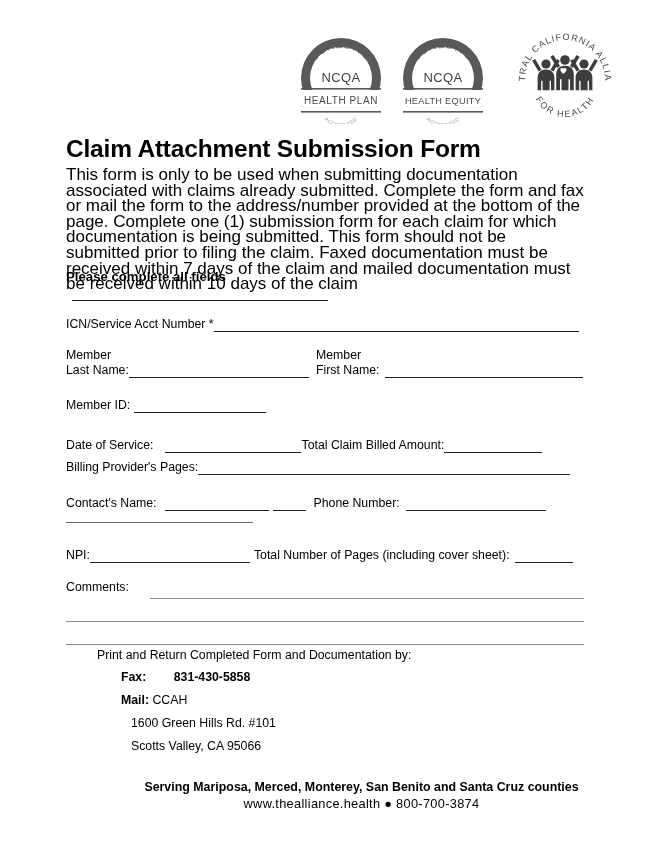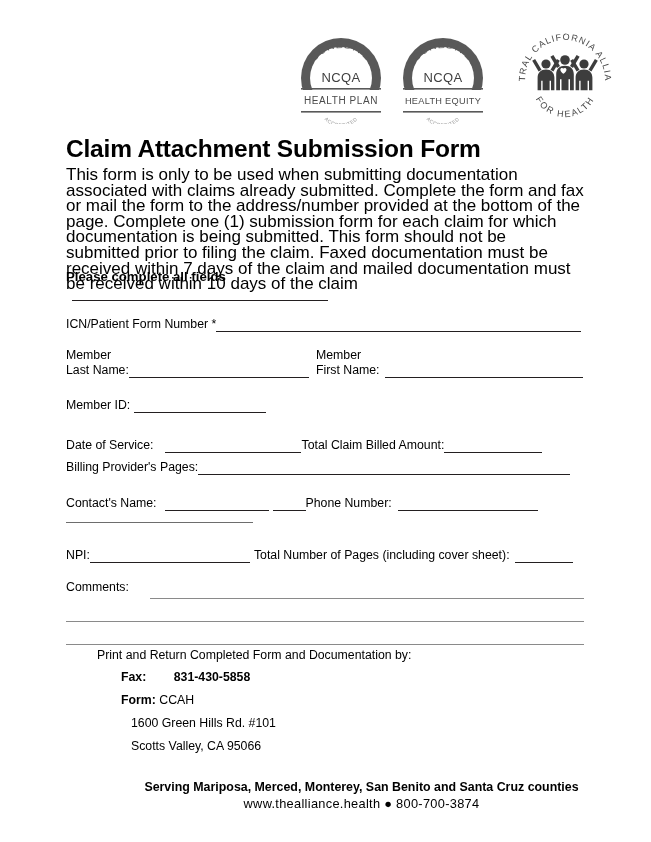--- a/index.html
+++ b/index.html
@@ -233,21 +233,21 @@
   <div class="title">Claim Attachment Submission Form</div>
   <div class="intro">This form is only to be used when submitting documentation associated with claims already submitted.  Complete the form and fax or mail the form to the address/number provided at the bottom of the page.  Complete one (1) submission form for each claim for which documentation is being submitted.  This form should not be submitted prior to filing the claim.  Faxed documentation must be received within 7 days of the claim and mailed documentation must be received within 10 days of the claim</div>
 
   <div class="section-head">Please complete all fields</div>
 
   <div class="row" style="left:66px; top:286px;">
     <span class="rule" style="width:256px; margin-left:6px;"></span>
   </div>
 
   <div class="row" style="left:66px; top:317px;">
-    <span class="lbl">ICN/Patient Form Number *</span><span class="rule" style="width:365px;"></span>
+    <span class="lbl">ICN/Service Acct Number *</span><span class="rule" style="width:365px;"></span>
   </div>
 
   <div class="two-line-label" style="left:66px; top:348px;">
     <div>Member</div>
     <div style="white-space:nowrap;">
       <span class="lbl">Last Name:</span><span class="rule" style="width:180px;"></span>
     </div>
   </div>
 
   <div class="two-line-label" style="left:316px; top:348px;">
@@ -263,21 +263,21 @@
 
   <div class="row" style="left:66px; top:438px;">
     <span class="lbl">Date of Service:</span><span class="rule" style="width:136px; margin-left:12px;"></span><span class="lbl">Total Claim Billed Amount:</span><span class="rule" style="width:98px;"></span>
   </div>
 
   <div class="row" style="left:66px; top:460px;">
     <span class="lbl">Billing Provider's Pages:</span><span class="rule" style="width:372px;"></span>
   </div>
 
   <div class="row" style="left:66px; top:496px;">
-    <span class="lbl">Contact's Name:</span><span class="rule" style="width:104px; margin-left:8px;"></span><span class="rule" style="width:33px; margin-left:4px;"></span><span class="lbl" style="">Phone Number:</span><span class="rule" style="width:140px; margin-left:6px;"></span>
+    <span class="lbl">Contact's Name:</span><span class="rule" style="width:104px; margin-left:8px;"></span><span class="rule" style="width:33px; margin-left:4px;"></span><span class="lbl" style="margin-left:8px;">Phone Number:</span><span class="rule" style="width:140px; margin-left:6px;"></span>
   </div>
   <span class="rule-dark" style="left:66px; top:522px; width:187px;"></span>
 
   <div class="row" style="left:66px; top:548px;">
     <span class="lbl">NPI:</span><span class="rule" style="width:160px;"></span><span class="lbl" style="margin-left:4px;">Total Number of Pages (including cover sheet):</span><span class="rule" style="width:58px; margin-left:5px;"></span>
   </div>
 
   <div class="row" style="left:66px; top:580px;">
     <span class="lbl">Comments:</span>
   </div>
@@ -286,21 +286,21 @@
   <span class="rule-thin" style="left:66px; top:644px; width:518px;"></span>
 
   <div class="foot-line" style="left:66px; top:648px;">Print and Return Completed Form and Documentation by:</div>
 
   <div class="foot-line" style="left:66px; top:670px;">
     <span class="bold">Fax:</span>
     <span class="bold">831-430-5858</span>
   </div>
 
   <div class="foot-line" style="left:66px; top:693px;">
-    <span class="bold">Form:</span>
+    <span class="bold">Mail:</span>
     <span>CCAH</span>
   </div>
 
   <div class="foot-line" style="left:100px; top:716px;">1600 Green Hills Rd.  #101</div>
   <div class="foot-line" style="left:100px; top:739px;">Scotts Valley, CA  95066</div>
 
   <div class="footer-block">
     <div class="footer-counties">Serving Mariposa, Merced, Monterey, San Benito and Santa Cruz counties</div>
     <div class="footer-web">www.thealliance.health ● 800-700-3874</div>
   </div>

